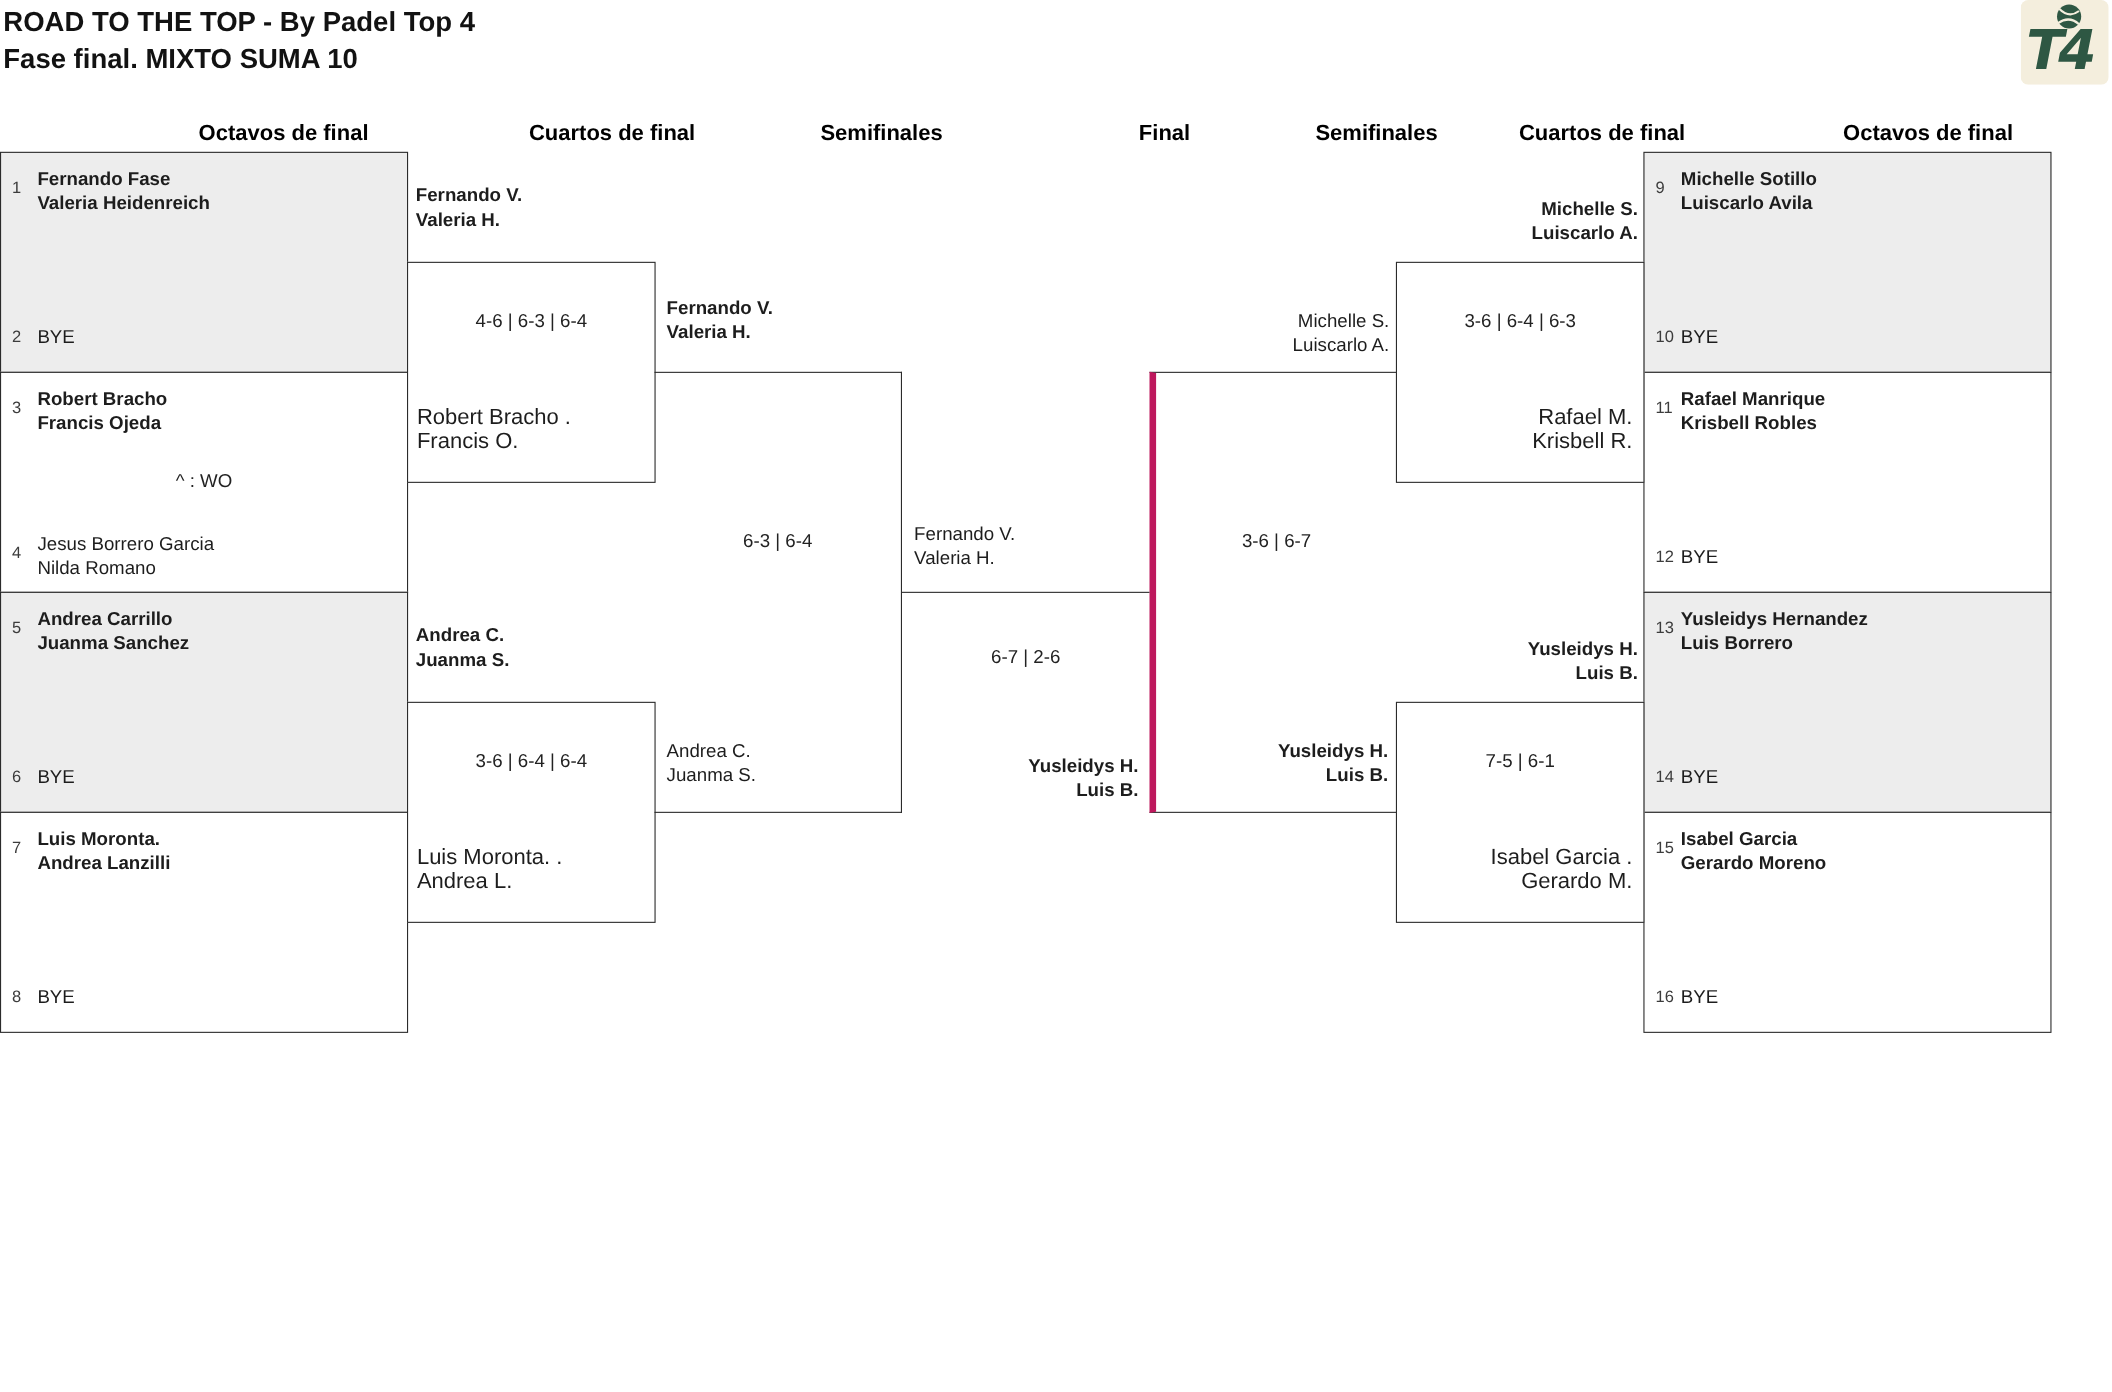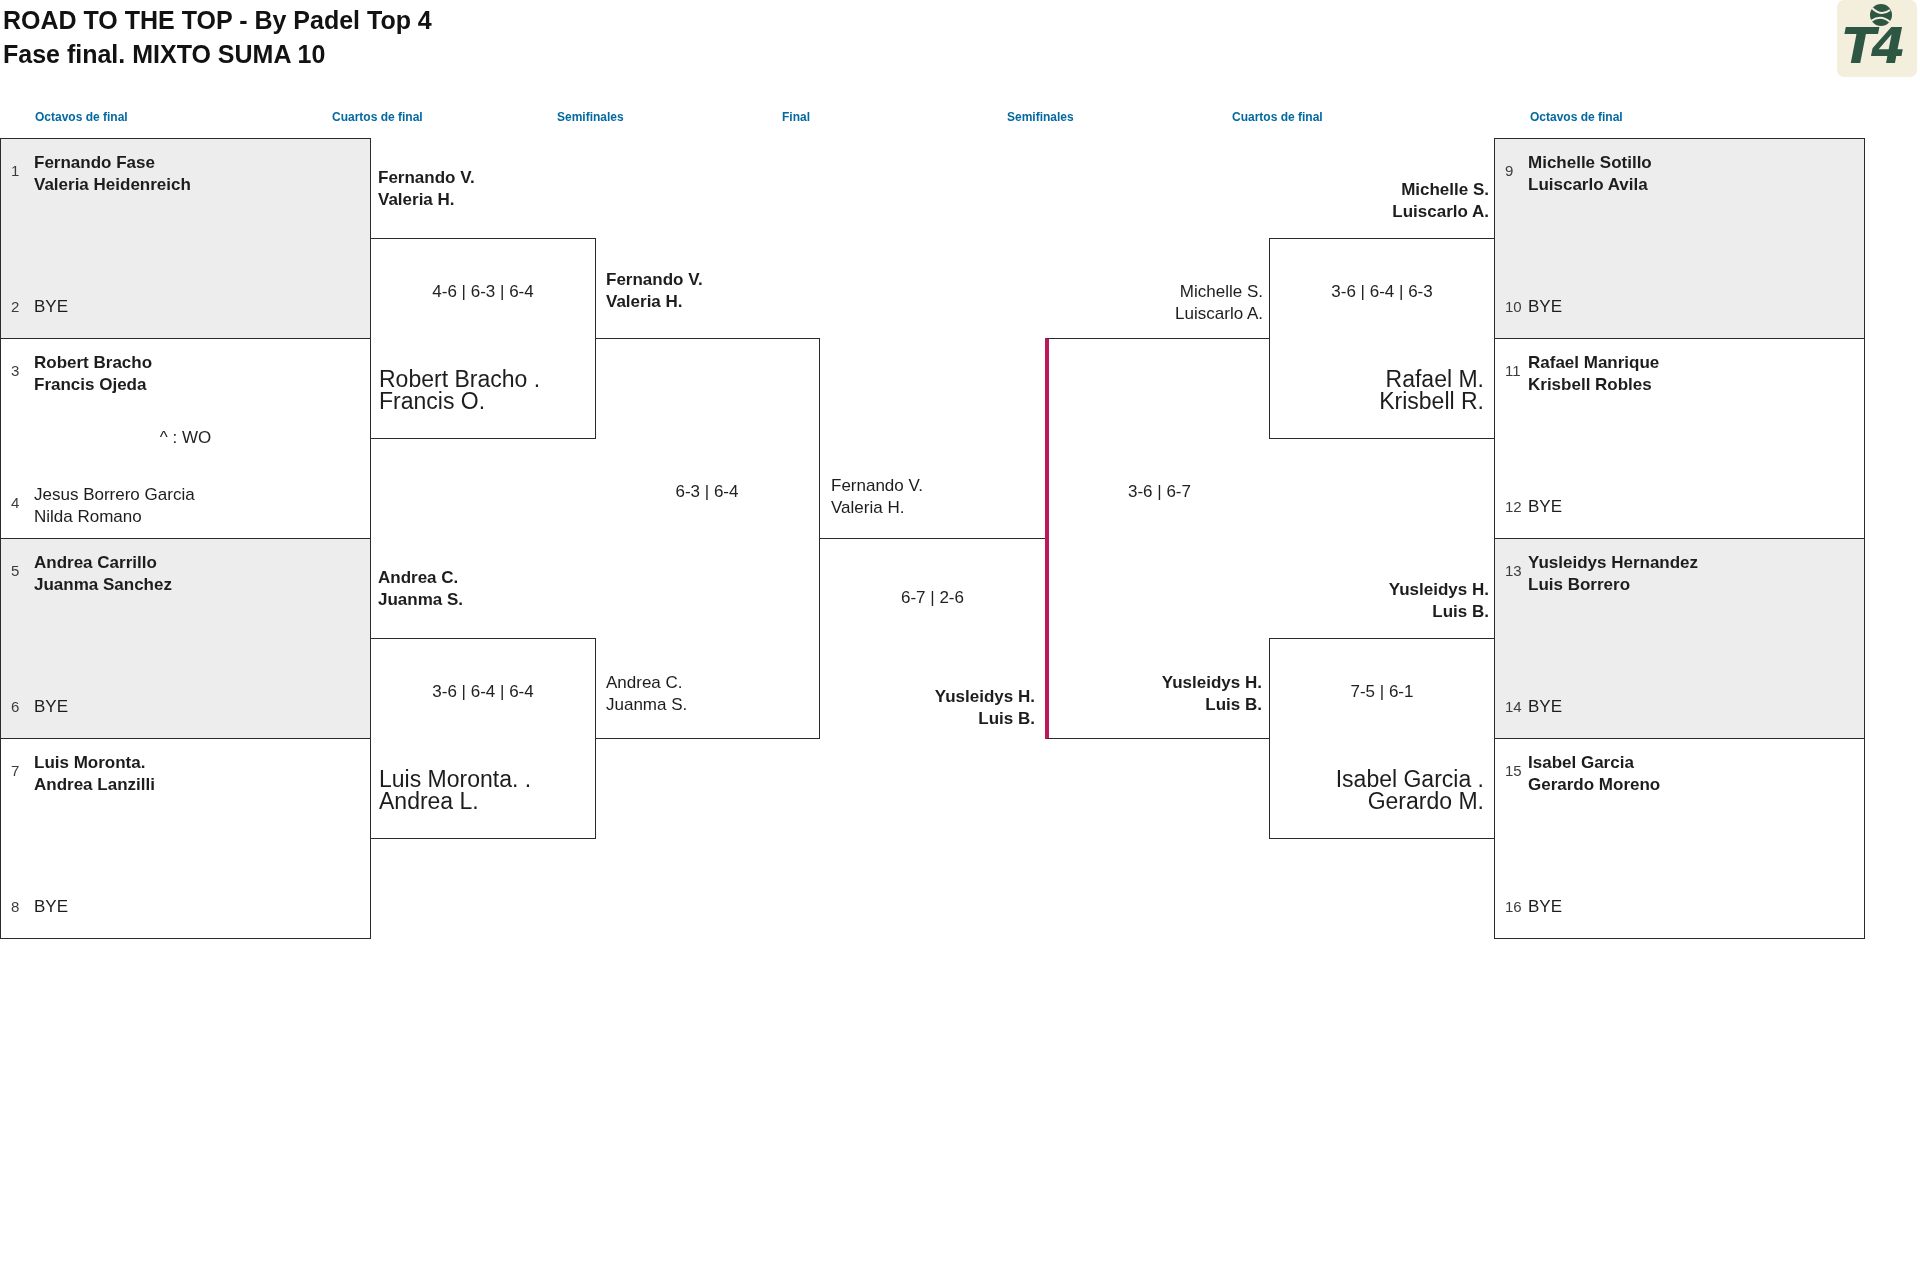--- a/index.html
+++ b/index.html
@@ -7,29 +7,29 @@
   .canvas {
     position:relative; width:1920px; height:1265px; background:#fff;
     font-family:"Liberation Sans", sans-serif; color:#1d1d1d; overflow:hidden;
   }
   .title {
     position:absolute; left:3px; top:3px;
     font-size:25px; line-height:34px; font-weight:700; color:#121212;
   }
   .logo { position:absolute; left:1837px; top:0; width:80px; height:77px; }
   .round-header {
-    position:absolute; top:110px; width:300px; text-align:left;
-    font-size:12px; font-weight:600; color:#0369a1;
+    position:absolute; top:110px; width:300px; text-align:right;
+    font-size:20px; font-weight:600; color:#000000;
   }
   .box { position:absolute; border:1px solid #2b2b2b; background:#fff; }
   .box.shade { background:#ededed; }
   .box.oct { width:371px; height:201px; }
   .box.qf  { width:226px; height:201px; }
   .box.sf  { width:225px; height:401px; background:transparent; border-left:none; }
-  .box.sf.sfr { border-left:4px solid #be185d; border-right:none; }
+  .box.sf.sfr { border-left:6px solid #be185d; border-right:none; }
 
   .entrant { position:absolute; display:flex; align-items:flex-start; }
   .entrant .seed { flex:0 0 23px; font-size:15px; color:#3c3c3c; padding-top:10px; }
   .entrant.single .seed { padding-top:2px; }
   .team { font-size:17px; line-height:22px; }
   .team span { display:block; }
   .bold { font-weight:700; }
   .e-top { left:10px; top:13px; }
   .e-bot { left:10px; bottom:10px; }
   .e-bye { left:10px; bottom:20px; }
@@ -38,21 +38,21 @@
     position:absolute; left:0; top:calc(50% - 11px); width:100%;
     text-align:center; font-size:17px; color:#222;
   }
   .score {
     position:absolute; left:0; width:100%; text-align:center;
     font-size:17px; color:#222;
   }
   .qf .score { top:43px; }
   .sf .score { top:143px; }
 
-  .loser { position:absolute; left:8px; bottom:26px; font-size:23px; line-height:22px; }
+  .loser { position:absolute; left:8px; bottom:26px; font-size:20px; line-height:22px; }
   .loser span { display:block; }
   .loser.right { left:auto; right:10px; text-align:right; }
 
   .rlabel { position:absolute; font-size:17px; line-height:22px; }
   .rlabel span { display:block; }
   .rlabel.right { text-align:right;margin-top:12px; }
 
   .sf-bot { position:absolute; left:11px; bottom:22px; font-size:17px; line-height:22px; }
   .sf-bot span { display:block; }
   .sf-bot.right { left:auto; right:8px; text-align:right; }

